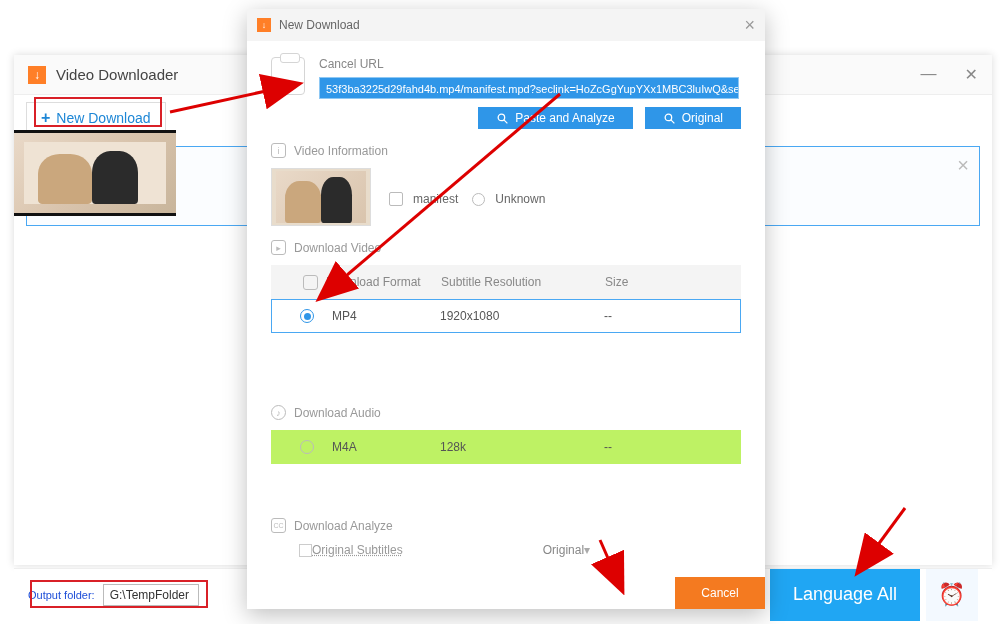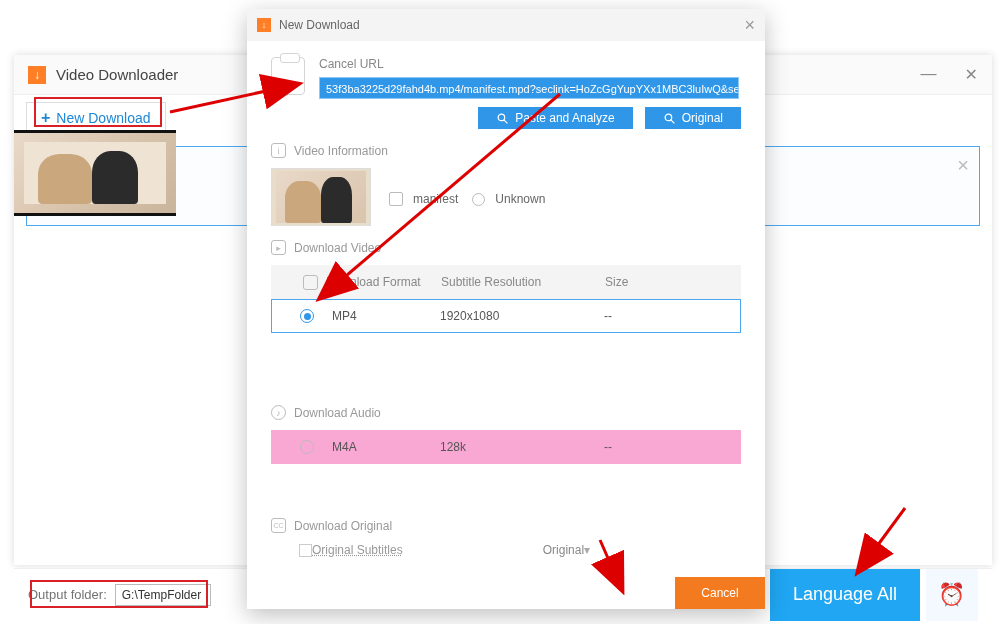--- a/index.html
+++ b/index.html
@@ -59,21 +59,21 @@
   .thumb-inner{width:88%;height:78%;background:#efe3d4;display:flex;}
   .thumb-person{width:38%;height:80%;margin:auto 0 0 10%;background:#caa77d;border-radius:40% 40% 8% 8%}
   .thumb-person2{width:32%;height:86%;margin:auto 0 0 0;background:#2b2b2b;border-radius:40% 40% 8% 8%}
 
   
   .bottom-bar{
     position:absolute; left:14px; bottom:4px; height:52px; width:978px;
     background:#fff; display:flex; align-items:center; padding:0 14px;
     border-top:1px solid #eee;
   }
-  .outlabel{font-size:13px;color:#737373;margin-right:8px}
+  .outlabel{font-size:11px;color:#1d4ed8;margin-right:8px}
   .outfield{border:1px solid #bbb;background:#fff;font-size:12px;padding:3px 6px;width:96px;color:#333}
   .hilite-out{position:absolute;left:30px;bottom:16px;width:178px;height:28px;border:2px solid #d92027;pointer-events:none}
   .dlall{
     margin-left:auto;background:#20a6f3;color:#fff;font-size:18px;
     height:52px;width:150px;border:none;cursor:pointer;
   }
   .alarm{
     width:52px;height:52px;background:#f3f9ff;display:flex;align-items:center;justify-content:center;
     margin-left:6px;color:#20a6f3;font-size:22px;cursor:pointer;
   }
@@ -265,32 +265,32 @@
       <div class="col2">1920x1080</div>
       <div class="col3">--</div>
     </div>
 
     <div style="height:58px"></div>
 
     <div class="sec-label">
       <span class="sec-ico sm-ico" style="border-radius:50%">♪</span>
       <span>Download Audio</span>
     </div>
-    <div class="fmt-row" style="background:#f9a8d4">
+    <div class="fmt-row" style="background:#bef264">
       <span class="radio off"></span>
       <div style="width:108px">M4A</div>
       <div class="col2">128k</div>
       <div class="col3">--</div>
     </div>
 
     <div style="height:40px"></div>
 
     <div class="sec-label">
       <span class="sec-ico sm-ico" style="font-size:7px">CC</span>
-      <span>Download Original</span>
+      <span>Download Analyze</span>
     </div>
     <div class="sub-row">
       <span style="width:28px"></span>
       <span class="chk"></span>
       <span class="sub-l">Original Subtitles</span>
       <span style="width:140px"></span>
       <span>Original</span>
       <span style="color:#aaa">▾</span>
     </div>
   </div>

